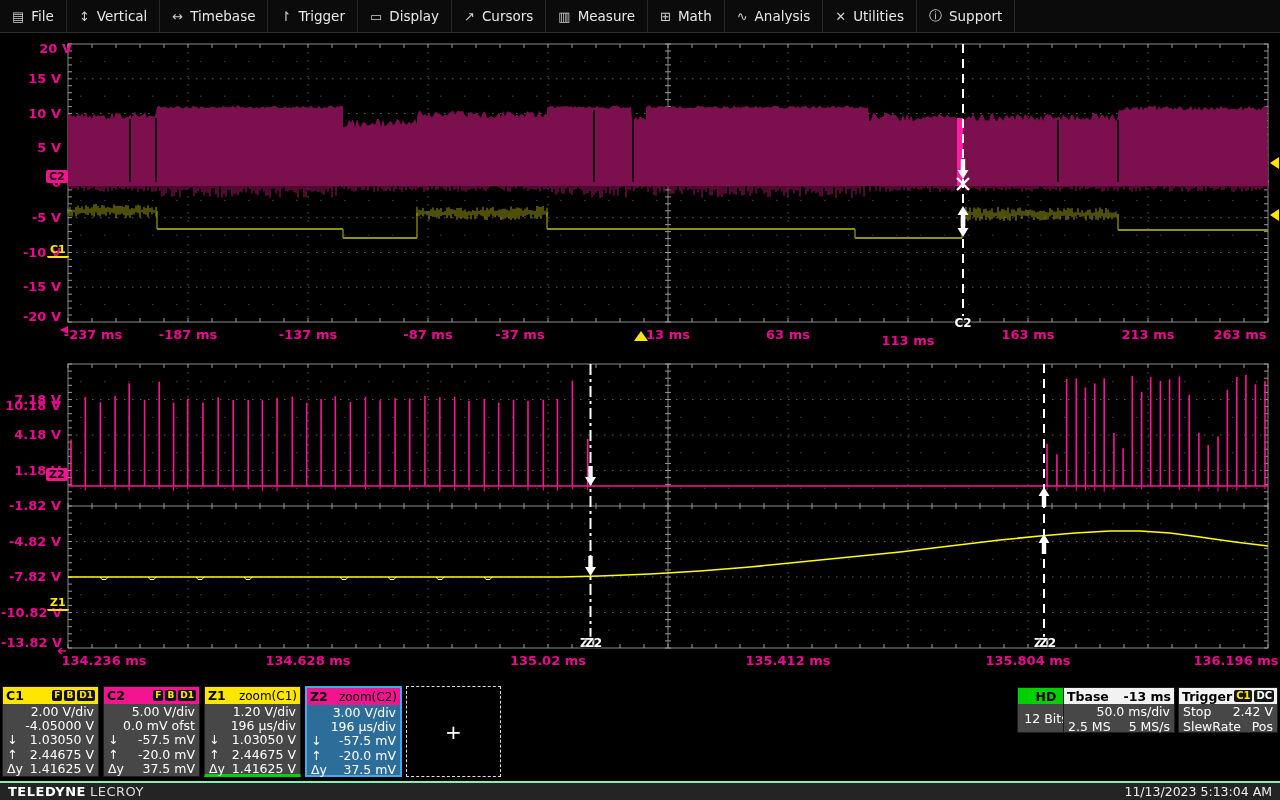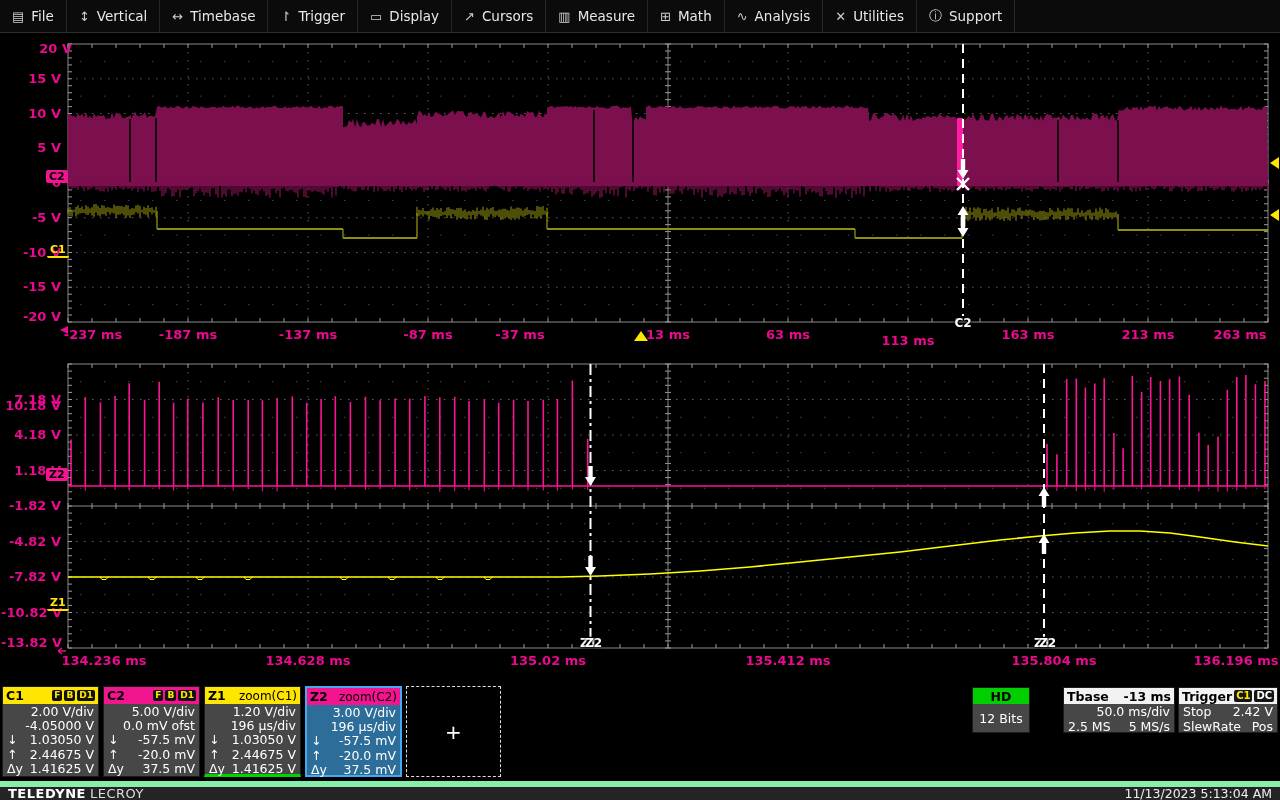--- a/index.html
+++ b/index.html
@@ -54,21 +54,21 @@
           border-radius:2px;margin-left:2px;line-height:12px;}
   .tbadge.yellow{color:#ffe600;}
   
   .readout{position:absolute;left:1006px;top:739px;color:#fff;font-size:13.5px;z-index:4;}
   .readout-row{display:grid;grid-template-columns:34px 102px 56px 76px;height:18px;align-items:center;}
   .rc1{text-align:left;}
   .rc2,.rc3,.rc4{text-align:right;white-space:nowrap;}
   
   .statusbar{position:absolute;left:0;top:781px;width:1280px;height:19px;background:#242424;
              display:flex;align-items:center;padding:0 8px;box-sizing:border-box;
-             border-top:6px solid #86efac;z-index:5;}
+             border-top:2px solid #86efac;z-index:5;}
   .brand{color:#fff;font-size:13px;letter-spacing:.5px;}
   .brand-bold{font-weight:bold;}
   .brand-light{font-weight:normal;color:#ddd;margin-left:4px;}
   .datetime{margin-left:auto;color:#eee;font-size:12.5px;}
 </style>
 </head>
 <body>
 
 <div class="stage" id="stage">
 
@@ -365,21 +365,21 @@
         <div class="desc-line">
           <span class="desc-pre">Δy</span>
           <span class="desc-val">37.5 mV</span>
         </div>
       </div>
     </div>
   <div class="add-box">
     <span>+</span>
   </div>
 
-  <div class="acq-box" style="left:972px;width:58px;">
+  <div class="acq-box" style="left:1017px;width:58px;">
     <div class="acq-header hd-header">HD</div>
     <div class="acq-line" style="justify-content:center;height:28px;">12 Bits</div>
   </div>
   <div class="acq-box" style="left:1063px;width:112px;">
     <div class="acq-header white-header">
       <span>Tbase</span>
       <span class="sp"></span>
       <span>-13 ms</span>
     </div>
     <div class="acq-line" style="justify-content:flex-end;">50.0 ms/div</div>
@@ -442,15 +442,15 @@
     <span class="axis-label ylab" style="left: 1px; top: 462.5px;">1.18 V</span>
     <span class="axis-label ylab" style="left: 1px; top: 498px;">-1.82 V</span>
     <span class="axis-label ylab" style="left: 1px; top: 533.5px;">-4.82 V</span>
     <span class="axis-label ylab" style="left: 1px; top: 569px;">-7.82 V</span>
     <span class="axis-label ylab" style="left: 1px; top: 604.5px;">-10.82 V</span>
     <span class="axis-label ylab" style="left: 1px; top: 635px;">-13.82 V</span>
     <span class="axis-label xlab" style="left: 104px; top: 653px;">134.236 ms</span>
     <span class="axis-label xlab" style="left: 308px; top: 653px;">134.628 ms</span>
     <span class="axis-label xlab" style="left: 548px; top: 653px;">135.02 ms</span>
     <span class="axis-label xlab" style="left: 788px; top: 653px;">135.412 ms</span>
-    <span class="axis-label xlab" style="left: 1054px; top: 653px; text-align: right;">135.804 ms</span>
+    <span class="axis-label xlab" style="left: 1028px; top: 653px; text-align: right;">135.804 ms</span>
     <span class="axis-label xlab" style="left: 1236px; top: 653px;">136.196 ms</span>
   </div>
 
 </body></html>

